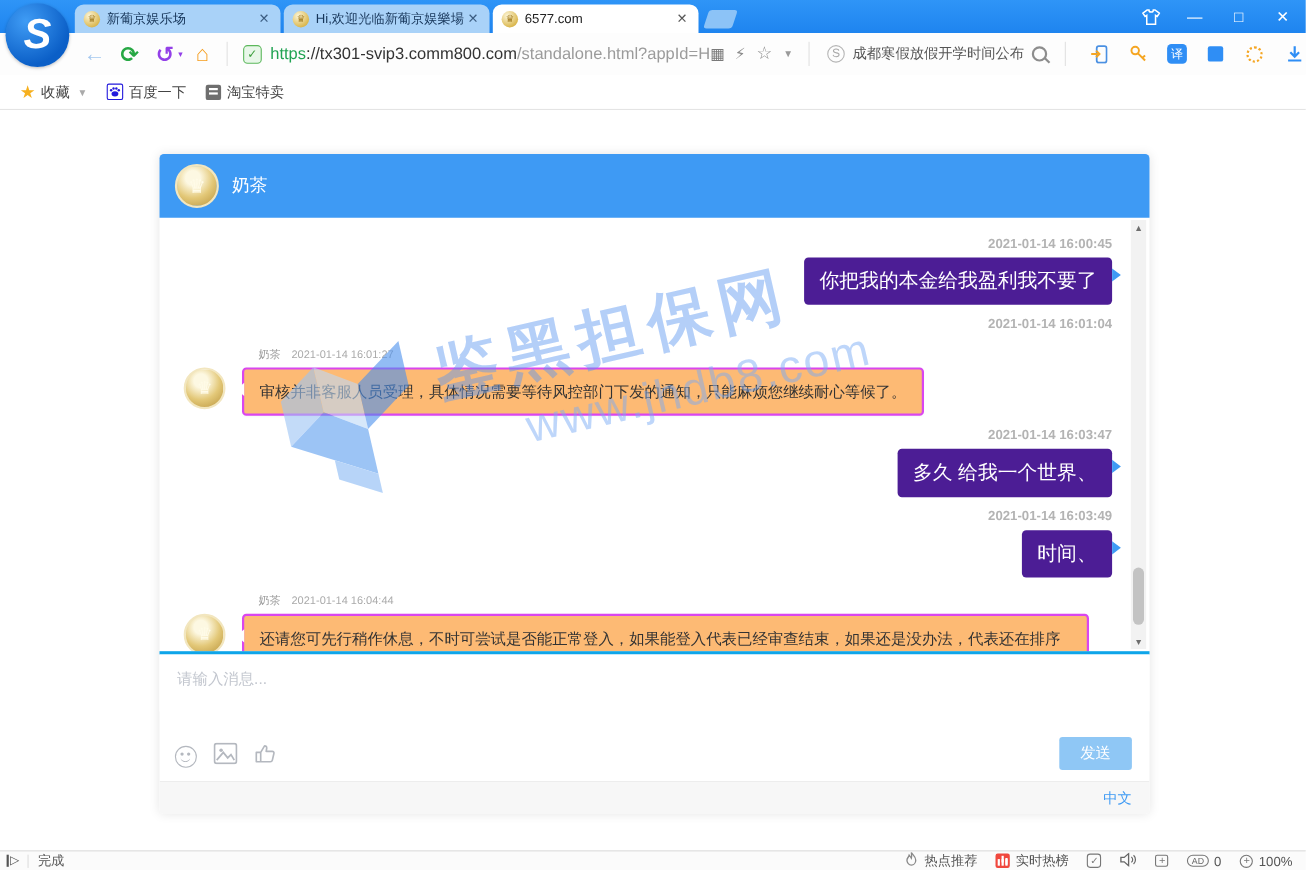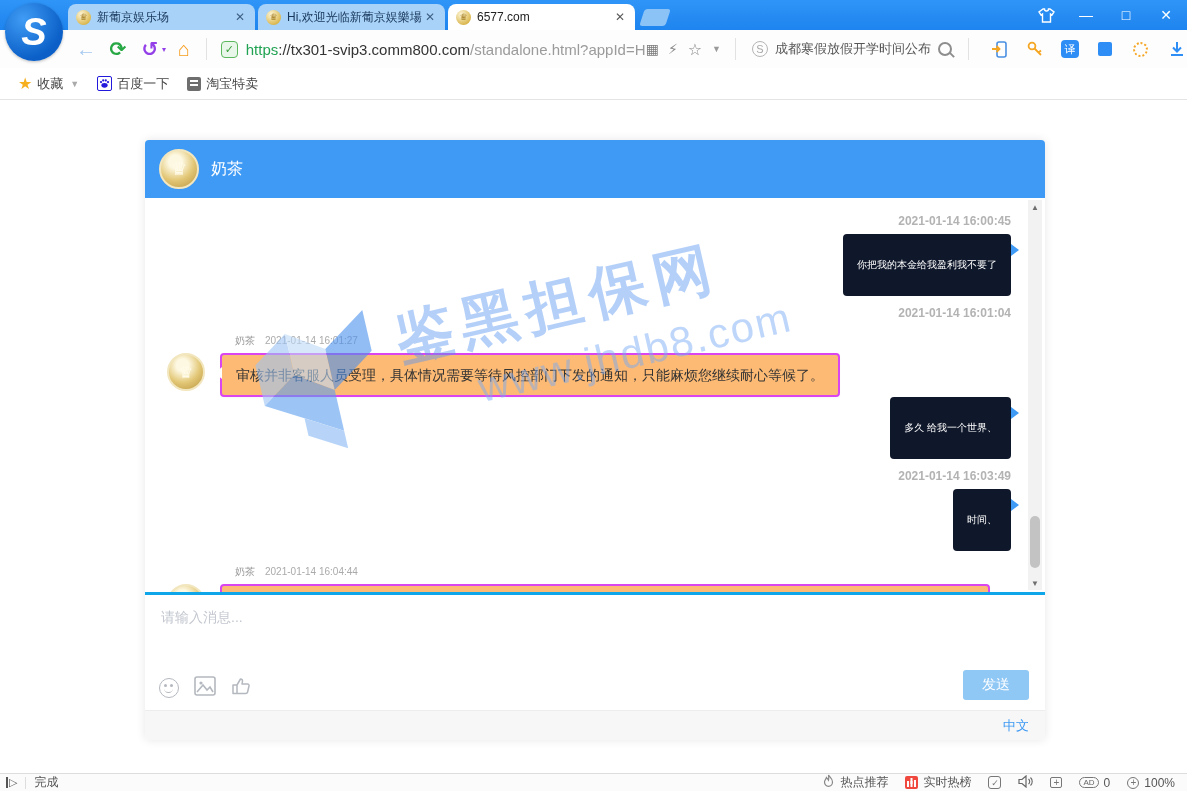--- a/index.html
+++ b/index.html
@@ -89,22 +89,22 @@
   .chat-header { height:58px; background:#3e9af4; border-radius:4px 4px 0 0; display:flex; align-items:center; padding:0 14px; }
   .avatar { width:40px; height:40px; border-radius:50%;
     background:radial-gradient(circle at 40% 30%,#fdf8e2 20%,#e3c878 55%,#b8923a 100%);
     border:2px solid #f2e6bf; display:flex; align-items:center; justify-content:center;
     color:#fffbe8; font-size:18px; flex:0 0 40px; }
   .chat-header .agent-title { color:#fff; font-size:16px; margin-left:12px; }
 
   .msgs { position:relative; height:394px; overflow:hidden; padding:6px 34px 0 22px; }
   .t-right { text-align:right; font-size:12px; color:#b3b3b3; margin:10px 0 6px;font-weight:bold; }
   .row-right { display:flex; justify-content:flex-end; }
-  .bubble-user { position:relative; max-width:600px; background:#0f172a; color:#fff; font-size:10px;
-    padding:24px 14px; border-radius:4px; line-height:1.4; }
+  .bubble-user { position:relative; max-width:600px; background:#4c1d95; color:#fff; font-size:18px;
+    padding:9px 14px; border-radius:4px; line-height:1.4; }
   .bubble-user::after { content:""; position:absolute; right:-8px; top:10px;
     border-top:6px solid transparent; border-bottom:6px solid transparent; border-left:8px solid #3e9af4; }
   .agent-meta { font-size:10px; color:#aaa; margin:14px 0 5px 68px; }
   .agent-meta .agent-name { color:#999; margin-right:10px; }
   .agent-line { display:flex; align-items:flex-start; }
   .avatar.small { width:38px; height:38px; flex:0 0 38px; font-size:16px; }
   .bubble-agent { position:relative; background:#fdba74; border:2px solid #d946ef; border-radius:4px;
     color:#333; font-size:14px; padding:10px 14px; margin-left:15px; line-height:1.45; max-width:770px;
     box-shadow:0 1px 2px rgba(0,0,0,.03); }
   .bubble-agent::after { content:""; position:absolute; left:-7px; top:12px;
@@ -295,20 +295,21 @@
         <div class="t-right">2021-01-14 16:01:04</div>
       </div>
       <div>
         <div class="agent-meta"><span class="agent-name">奶茶</span><span>2021-01-14 16:01:27</span></div>
         <div class="agent-line">
           <span class="avatar small">♛</span>
           <div class="bubble-agent">审核并非客服人员受理，具体情况需要等待风控部门下发的通知，只能麻烦您继续耐心等候了。</div>
         </div>
       </div>
       <div>
+        <div class="t-right">2021-01-14 16:03:47</div>
         <div class="row-right">
             <div class="bubble-user">多久 给我一个世界、</div>
           </div>
       </div>
       <div>
         <div class="t-right">2021-01-14 16:03:49</div>
         <div class="row-right">
             <div class="bubble-user">时间、</div>
           </div>
       </div>

